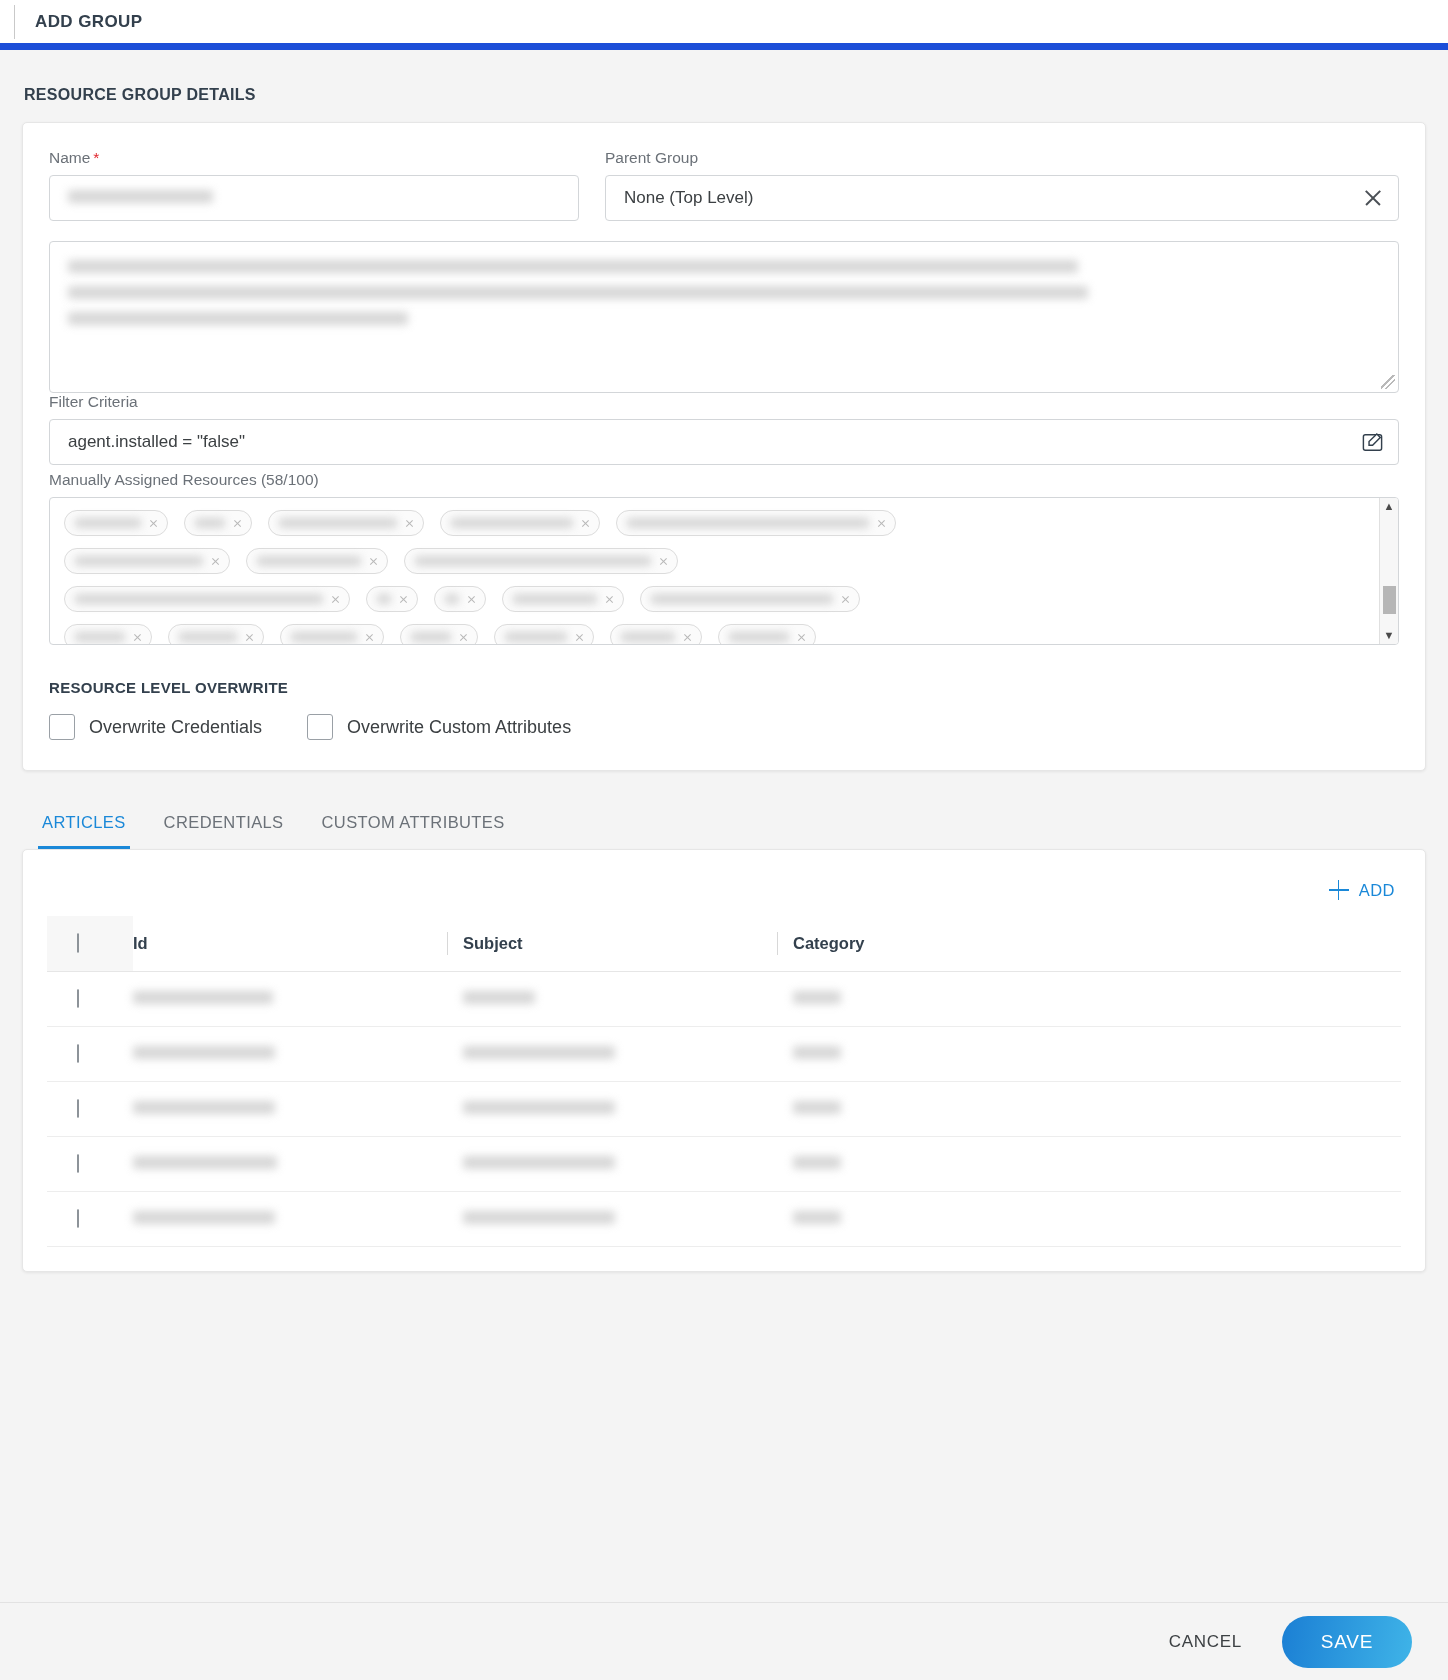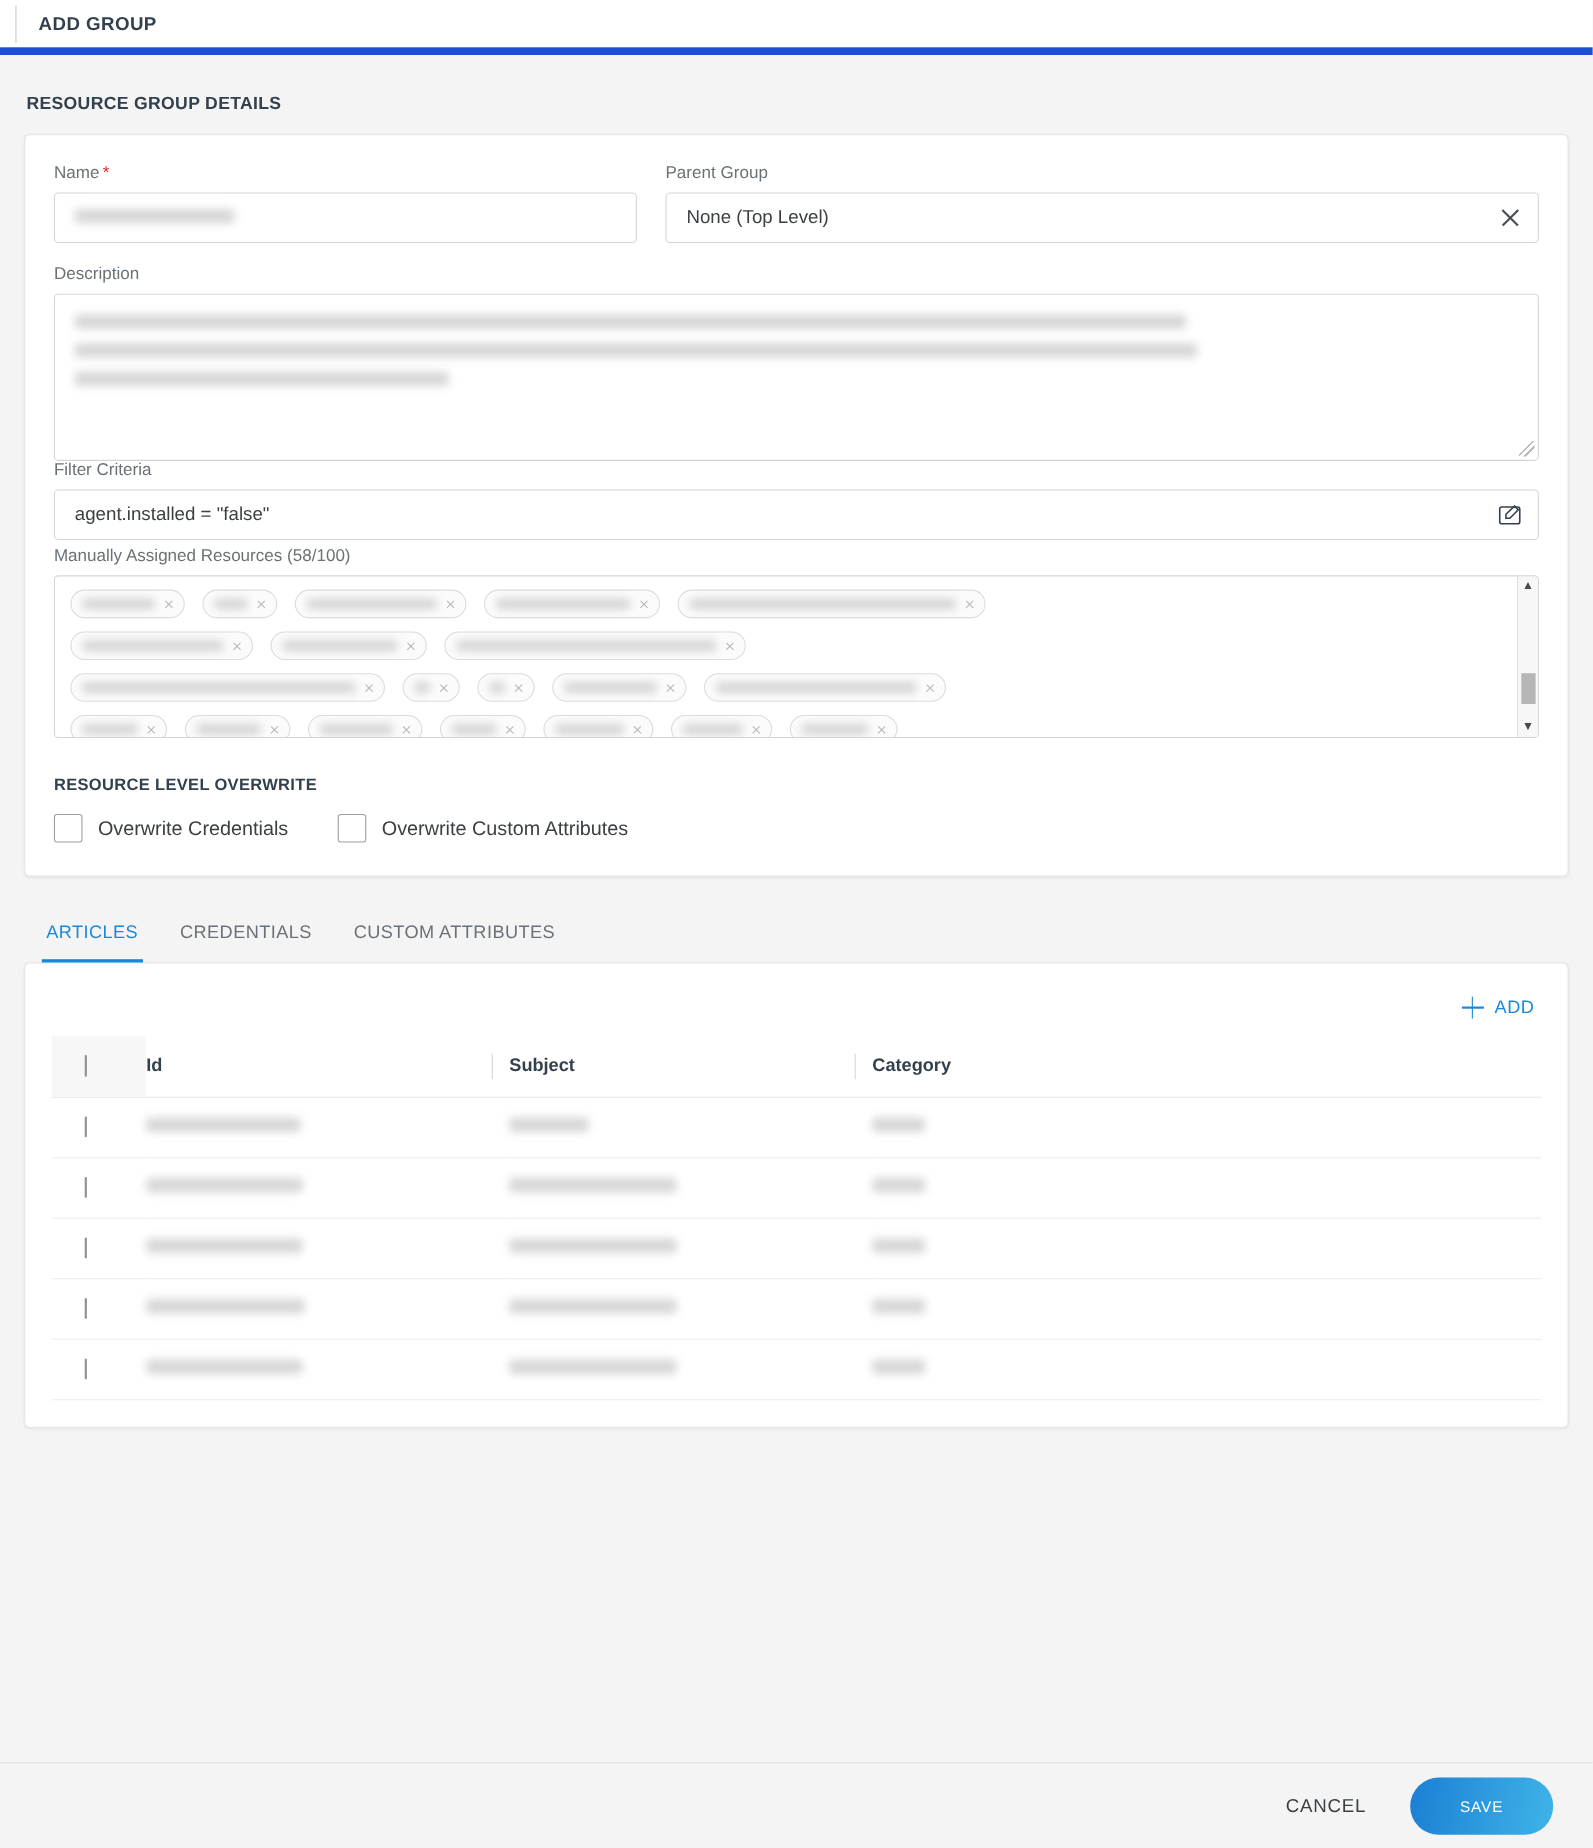--- a/index.html
+++ b/index.html
@@ -205,21 +205,21 @@
     padding-right: 36px; gap: 30px;
   }
   .btn-cancel {
     background: none; border: none; font-size: 17px; letter-spacing: .7px;
     color: #3c4043; cursor: pointer; font-family: "Liberation Sans", sans-serif;
     padding: 12px 10px;
   }
   .btn-save {
     border: none; cursor: pointer;
     font-family: "Liberation Sans", sans-serif;
-    font-size: 14px; letter-spacing: .8px; color: #ffffff;
+    font-size: 19px; letter-spacing: .8px; color: #ffffff;
     background: linear-gradient(100deg, #1b7fd4 0%, #3fb4e8 100%);
     border-radius: 26px; width: 130px; height: 52px;
   }
 </style>
 </head>
 <body>
 
 <div class="topbar">
   <div class="accent-rule"></div>
   <div class="title">ADD GROUP</div>
@@ -247,21 +247,20 @@
       <div class="col-parent">
         <label class="field-label">Parent Group</label>
         <div class="textbox">
           <span class="val">None (Top Level)</span>
           <span class="clear-x"></span>
         </div>
       </div>
     </div>
 
     <div class="desc-wrap">
-      <label class="field-label">Description</label>
       <div class="textarea">
         <span class="blur blur-line" style="width:1010px"></span>
         <span class="blur blur-line" style="width:1020px"></span>
         <span class="blur blur-line" style="width:340px"></span>
         <span class="resize-grip"></span>
       </div>
     </div>
 
 
     <label class="field-label">Filter Criteria</label>

